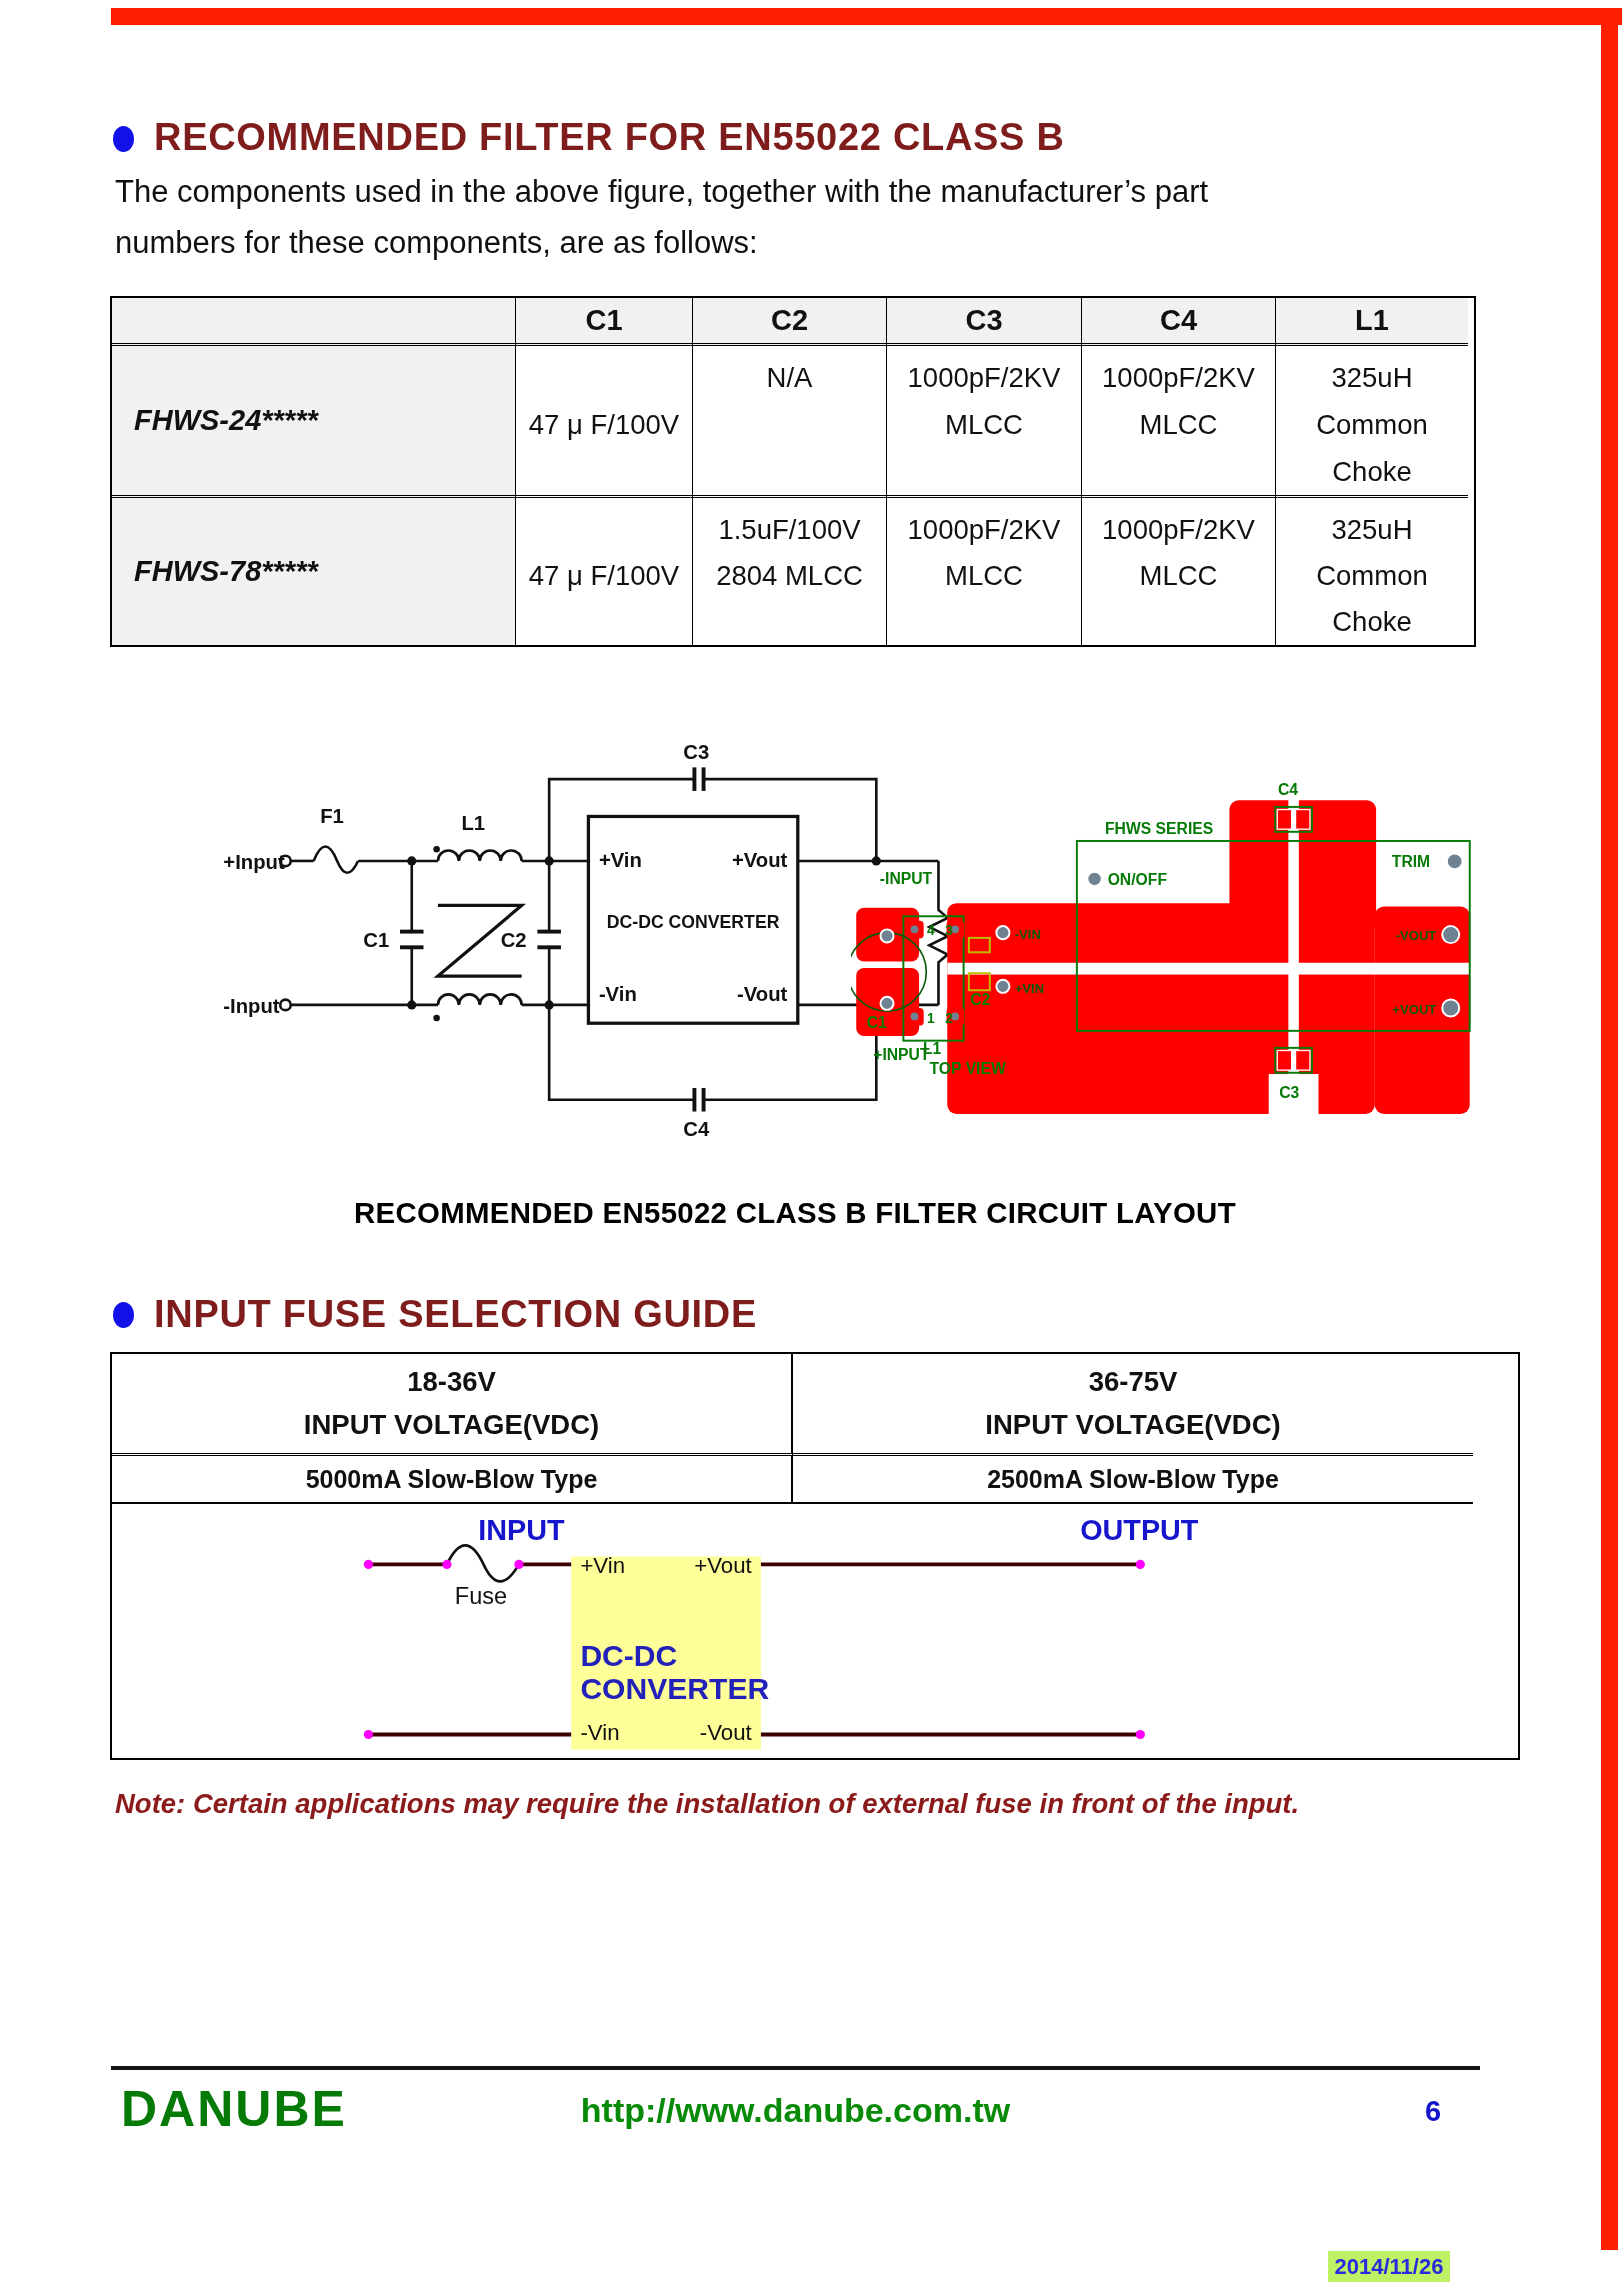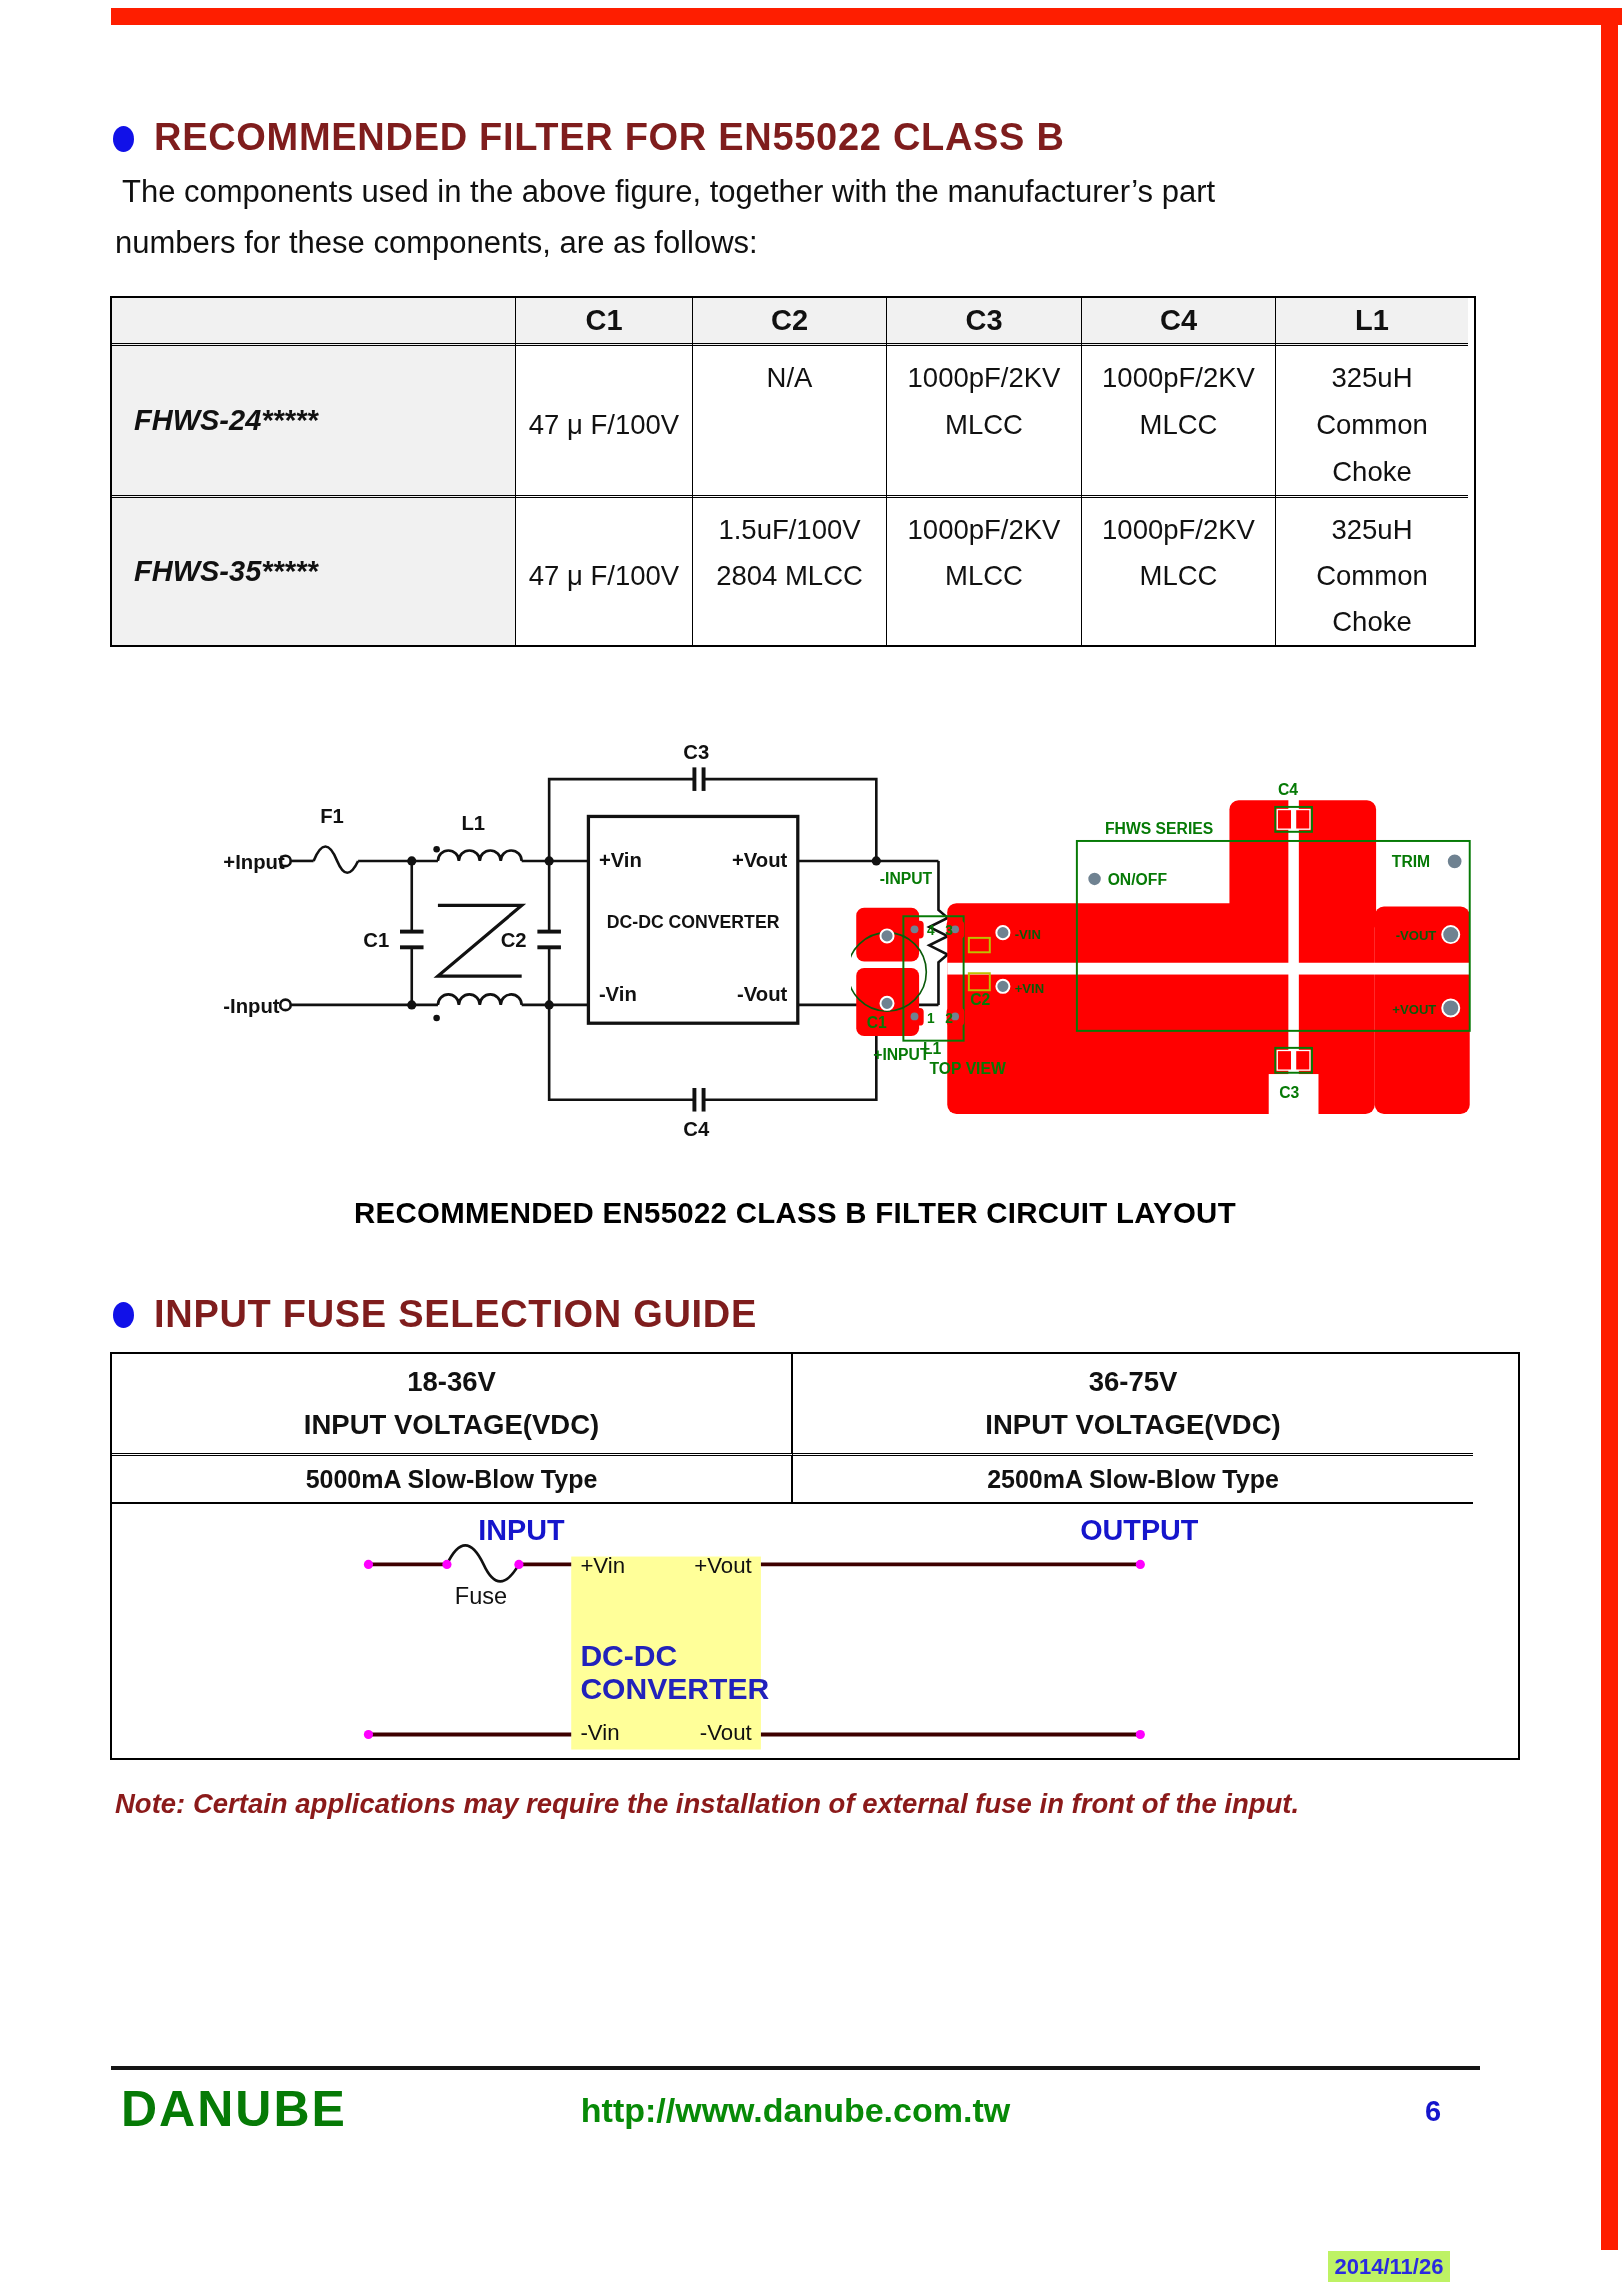--- a/index.html
+++ b/index.html
@@ -52,21 +52,21 @@
 </head>
 <body>
 
 <div class="page">
 
   <div class="frame-top"></div>
   <div class="frame-right"></div>
 
   <div class="bullet" style="left:113px;top:126px;"></div>
   <div class="h-title" style="left:154px;top:116px;">RECOMMENDED FILTER FOR EN55022 CLASS B</div>
-  <div class="intro" style="left:122px;top:174px;">The components used in the above figure, together with the manufacturer’s part</div>
+  <div class="intro" style="left:115px;top:174px;">The components used in the above figure, together with the manufacturer’s part</div>
   <div class="intro" style="left:115px;top:225px;">numbers for these components, are as follows:</div>
 
   <div class="t1">
     <div class="c hdr"></div>
     <div class="c hdr">C1</div>
     <div class="c hdr">C2</div>
     <div class="c hdr">C3</div>
     <div class="c hdr">C4</div>
     <div class="c hdr last">L1</div>
 
@@ -90,21 +90,21 @@
       <div class="ln">1000pF/2KV</div>
       <div class="ln">MLCC</div>
       <div class="ln"></div>
     </div>
     <div class="c data mid last">
       <div class="ln">325uH</div>
       <div class="ln">Common</div>
       <div class="ln">Choke</div>
     </div>
 
-    <div class="c rowhead">FHWS-35*****</div>
+    <div class="c rowhead">FHWS-78*****</div>
     <div class="c data">
       <div class="ln"></div>
       <div class="ln">47 μ F/100V</div>
       <div class="ln"></div>
     </div>
     <div class="c data">
       <div class="ln">1.5uF/100V</div>
       <div class="ln">2804 MLCC</div>
       <div class="ln"></div>
     </div>

